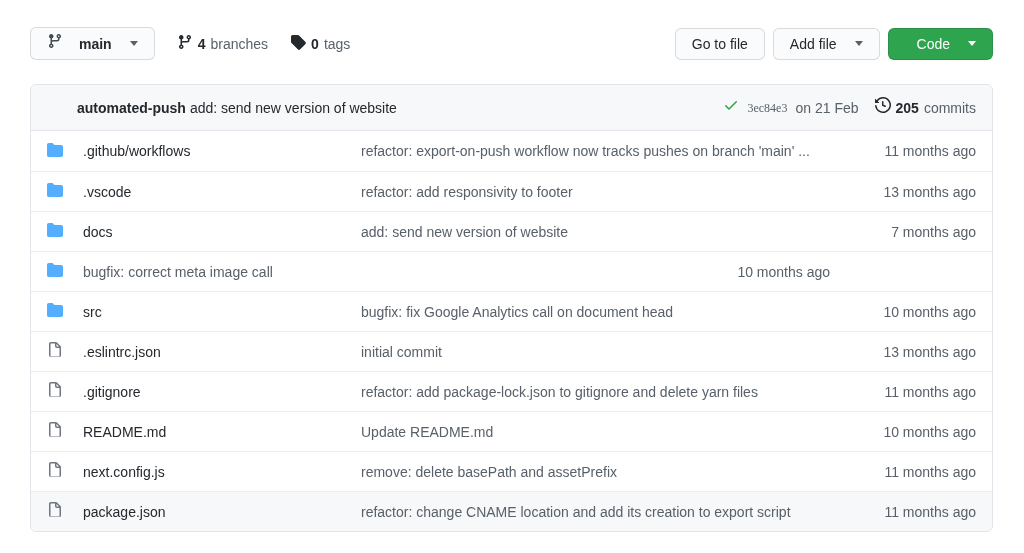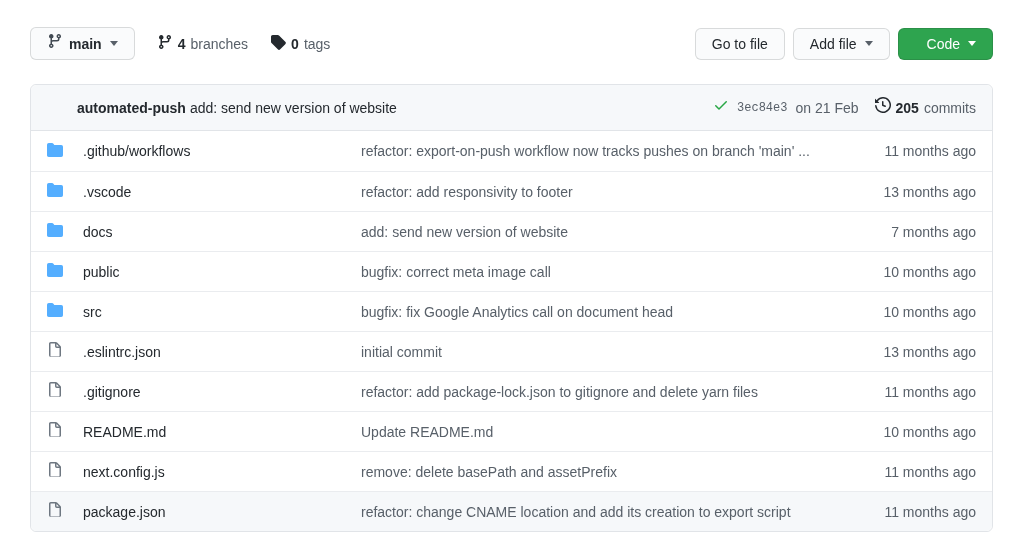--- a/index.html
+++ b/index.html
@@ -19,21 +19,21 @@
     font-size:14px;
     color:var(--text-primary);
     width:1024px;height:553px;overflow:hidden;
   }
   .container{width:963px;margin:27px 0 0 30px;}
   
   .toolbar{display:flex;justify-content:space-between;align-items:center;}
   .toolbar-left{display:flex;align-items:center;}
   .toolbar-right{display:flex;align-items:center;gap:8px;}
   .btn{
-    display:inline-flex;align-items:center;gap:6px;
+    display:inline-flex;align-items:center;gap:16px;
     padding:5px 16px;line-height:20px;font-size:14px;font-weight:500;
     color:var(--text-primary);background:#fafbfc;
     border:1px solid rgba(27,31,35,0.15);border-radius:6px;cursor:pointer;
     font-family:"Liberation Sans", sans-serif;
   }
   .btn .octicon{fill:#424a53;}
   .btn-primary{background:var(--accent-green);color:#ffffff;border-color:rgba(27,31,35,0.15);padding-left:28px;}
   .btn-primary .caret{border-top-color:#ffffff;}
   .branch-btn b{font-weight:600;}
   .caret{
@@ -53,21 +53,21 @@
     display:flex;justify-content:space-between;align-items:center;
     background:var(--header-bg);
     border-bottom:1px solid var(--border);
     border-radius:6px 6px 0 0;
     padding:12px 16px 12px 46px;line-height:20px;gap:33px;
   }
   .commit-author{font-weight:600;cursor:pointer;}
   .commit-msg{color:var(--text-primary);margin-left:4px;cursor:pointer;}
   .box-header-right{display:flex;align-items:center;gap:8px;color:var(--text-secondary);white-space:nowrap;}
   .check-icon-svg{fill:var(--check-green);}
-  .sha{font-family:Liberation Mono, monospace;font-size:12px;color:var(--text-secondary);cursor:pointer;}
+  .sha{font-family:Liberation Serif, serif;font-size:12px;color:var(--text-secondary);cursor:pointer;}
   .commits-group{display:inline-flex;align-items:center;gap:5px;margin-left:8px;cursor:pointer;}
   .commits-group .octicon{fill:var(--text-primary);}
   .commits-group b{color:var(--text-primary);font-weight:700;}
   
   .row{
     display:grid;grid-template-columns:20px 262px 1fr 130px;column-gap:16px;
     align-items:center;height:40px;padding:0 16px;
     border-top:1px solid #eaecef;background:#ffffff;
   }
   .row:first-child{border-top:none;}
@@ -200,21 +200,20 @@
   </div>
         <div class="row">
     <span class="icon-cell">
       <span>
         <svg class="octicon-folder" width="16" height="16" viewBox="0 0 16 16">
                 <path d="M1.75 1A1.75 1.75 0 0 0 0 2.75v10.5C0 14.216.784 15 1.75 15h12.5A1.75 1.75 0 0 0 16 13.25v-8.5A1.75 1.75 0 0 0 14.25 3H7.5a.25.25 0 0 1-.2-.1l-.9-1.2C6.07 1.26 5.55 1 5 1H1.75z"></path>
               </svg>
       </span>
 
     </span>
-    <span class="file-name">public</span>
     <span class="file-msg">bugfix: correct meta image call</span>
     <span class="file-age">10 months ago</span>
   </div>
         <div class="row">
     <span class="icon-cell">
       <span>
         <svg class="octicon-folder" width="16" height="16" viewBox="0 0 16 16">
                 <path d="M1.75 1A1.75 1.75 0 0 0 0 2.75v10.5C0 14.216.784 15 1.75 15h12.5A1.75 1.75 0 0 0 16 13.25v-8.5A1.75 1.75 0 0 0 14.25 3H7.5a.25.25 0 0 1-.2-.1l-.9-1.2C6.07 1.26 5.55 1 5 1H1.75z"></path>
               </svg>
       </span>

